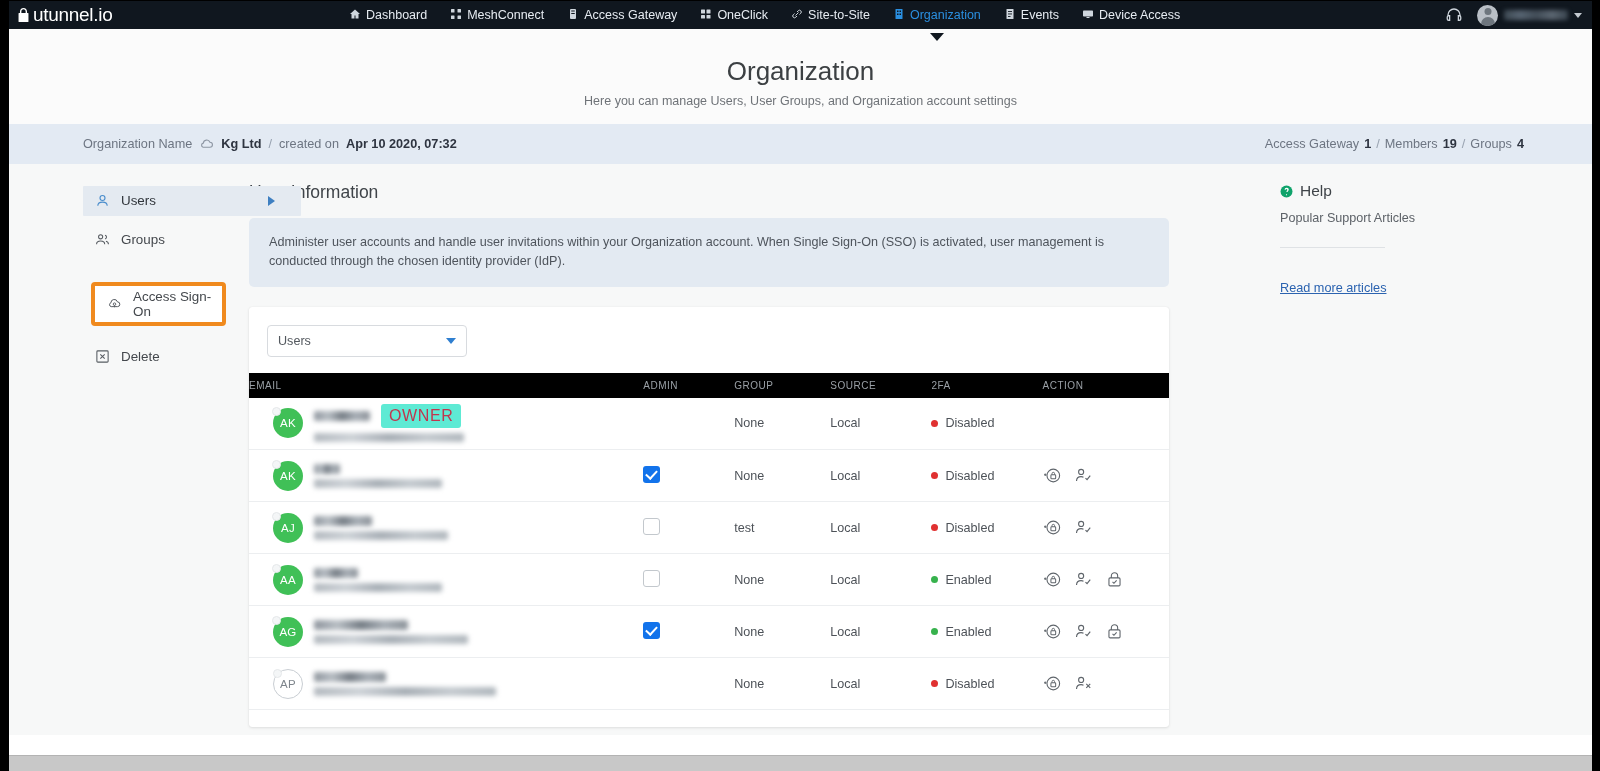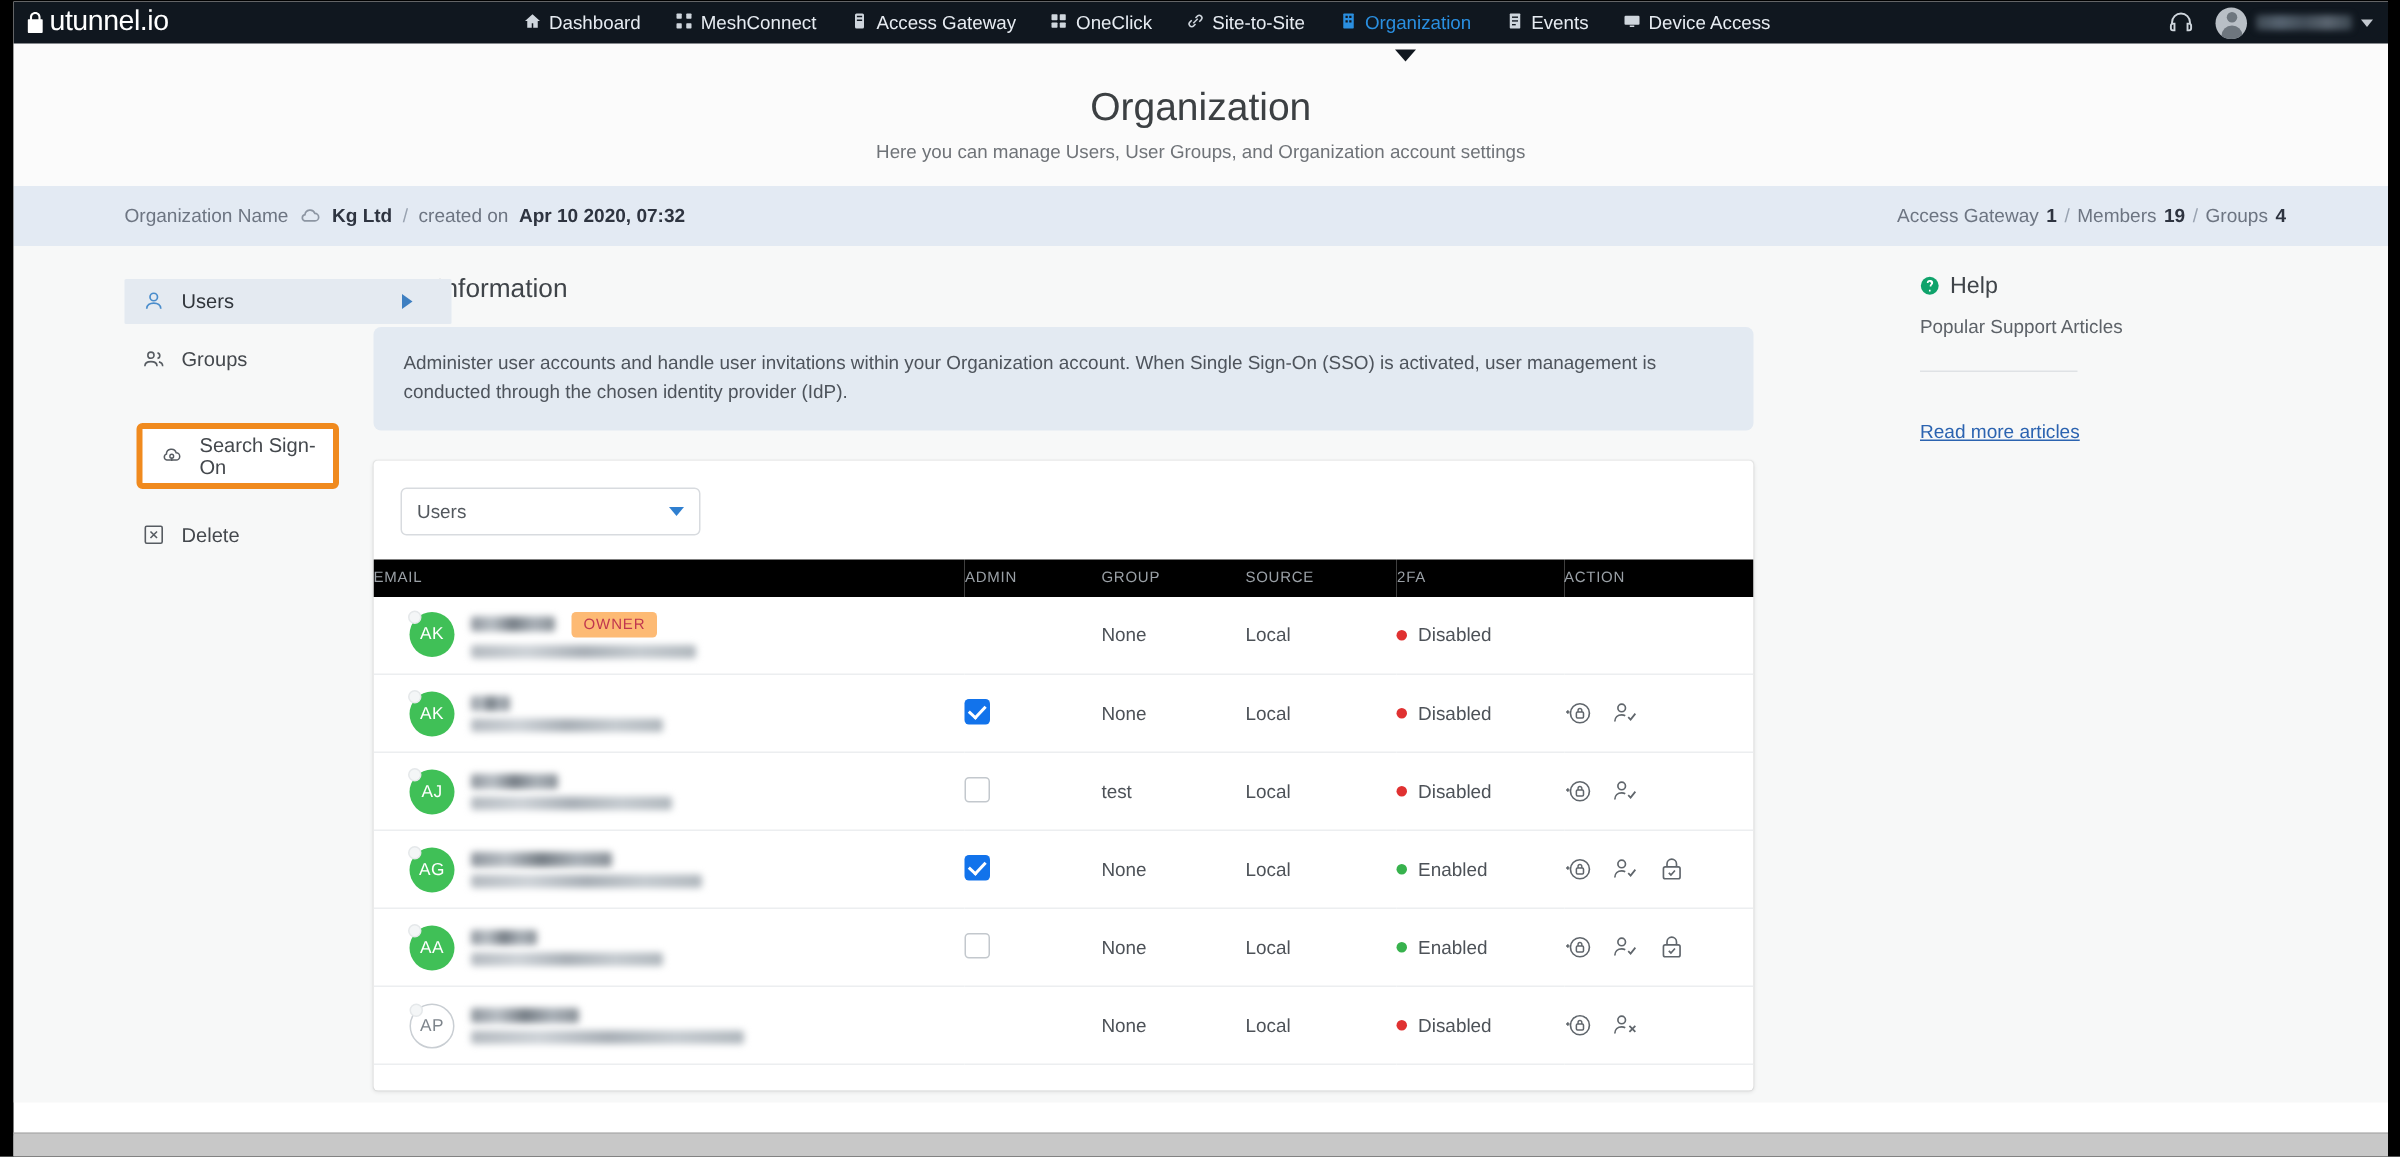--- a/index.html
+++ b/index.html
@@ -308,23 +308,23 @@
     height: 10px; border-radius:2px;
     background: linear-gradient(90deg,#8d949c,#b8bec4,#757d85,#a9b0b7,#8a9198);
     filter: blur(2.4px);
   }
   .blur-mail {
     height: 9px; border-radius:2px;
     background: linear-gradient(90deg,#b3b9bf,#cdd2d7,#a7aeb5,#c4cacf,#b0b7bd);
     filter: blur(2.4px);
   }
   .badge-owner {
-    background: #fdba74;
+    background: #5eead4;
     color: #c0374f;
-    font-size: 10px;
+    font-size: 16px;
     letter-spacing: .6px;
     padding: 3px 8px;
     border-radius: 3px;
   }
   .cb {
     width: 17px; height: 17px;
     border-radius: 3px;
     display:inline-block;
     cursor:pointer;
     position: relative;
@@ -558,21 +558,21 @@
             </svg></span>
         <span>Delete</span>
       </div>
 
       <div class="side-highlight">
         <span class="side-ico"><svg viewBox="0 0 24 24" width="15" height="15">
               <path fill="none" stroke="#575c62" stroke-width="1.6" d="M6.7 17h10a3.8 3.8 0 000-7.6A5.3 5.3 0 006.3 10.8 3.2 3.2 0 006.7 17z"></path>
               <circle cx="12" cy="13" r="2" fill="none" stroke="#575c62" stroke-width="1.5"></circle>
               <path d="M12 15v3" stroke="#575c62" stroke-width="1.5"></path>
             </svg></span>
-        <span>Search Sign-On</span>
+        <span>Access Sign-On</span>
       </div>
     </div>
 
     <div class="main">
       <div class="main-inner">
         <div class="main-title">User Information</div>
         <div class="notice">Administer user accounts and handle user invitations within your Organization account. When Single Sign-On (SSO) is activated, user management is conducted through the chosen identity provider (IdP).</div>
 
         <div class="card">
           <div class="card-controls">
@@ -688,72 +688,72 @@
                           <circle cx="9" cy="7.5" r="3.2" fill="none" stroke="#60666c" stroke-width="1.4"></circle>
                           <path d="M3.2 19c0-3.6 2.6-5.6 5.8-5.6 1.1 0 2.1.2 3 .7" fill="none" stroke="#60666c" stroke-width="1.4"></path>
                           <path d="M14.5 15.3l2 2 4-5" fill="none" stroke="#60666c" stroke-width="1.5"></path>
                         </svg></span>
                     </div>
                   </td>
                 </tr>
                 <tr>
                   <td>
                     <div class="user-cell">
+                      <div class="avatar"><span class="dot"></span>AA</div>
+                      <div class="ident">
+                        <div class="name-row">
+                          <div class="blur-name" style="width:44px"></div>
+                        </div>
+                        <div class="blur-mail" style="width:128px"></div>
+                      </div>
+                    </div>
+                  </td>
+                  <td><span class="cb off"></span></td>
+                  <td>None</td>
+                  <td>Local</td>
+                  <td>
+                    <span class="status">
+                      <span class="sdot green"></span>
+                      <span>Enabled</span>
+                    </span>
+                  </td>
+                  <td>
+                    <div class="actions">
+                      <span class="act-ico"><svg viewBox="0 0 24 24" width="19" height="19">
+                          <circle cx="13" cy="12" r="8" fill="none" stroke="#60666c" stroke-width="1.4"></circle>
+                          <rect x="10" y="11" width="6" height="5" rx="1" fill="none" stroke="#60666c" stroke-width="1.3"></rect>
+                          <path d="M11.4 11V9.6a1.6 1.6 0 013.2 0V11" fill="none" stroke="#60666c" stroke-width="1.2"></path>
+                          <path d="M2.8 9.5v3M1.3 11h3" stroke="#60666c" stroke-width="1.3"></path>
+                        </svg></span>
+                      <span class="act-ico"><svg viewBox="0 0 24 24" width="19" height="19">
+                          <circle cx="9" cy="7.5" r="3.2" fill="none" stroke="#60666c" stroke-width="1.4"></circle>
+                          <path d="M3.2 19c0-3.6 2.6-5.6 5.8-5.6 1.1 0 2.1.2 3 .7" fill="none" stroke="#60666c" stroke-width="1.4"></path>
+                          <path d="M14.5 15.3l2 2 4-5" fill="none" stroke="#60666c" stroke-width="1.5"></path>
+                        </svg></span>
+                      <span class="act-ico"><svg viewBox="0 0 24 24" width="19" height="19">
+                          <rect x="5" y="10" width="14" height="10" rx="1.5" fill="none" stroke="#60666c" stroke-width="1.4"></rect>
+                          <path d="M8 10V7.5a4 4 0 018 0V10" fill="none" stroke="#60666c" stroke-width="1.4"></path>
+                          <path d="M9.5 15l1.8 1.8 3.4-3.8" fill="none" stroke="#60666c" stroke-width="1.4"></path>
+                        </svg></span>
+                    </div>
+                  </td>
+                </tr>
+                <tr>
+                  <td>
+                    <div class="user-cell">
                       <div class="avatar"><span class="dot"></span>AG</div>
                       <div class="ident">
                         <div class="name-row">
                           <div class="blur-name" style="width:94px"></div>
                         </div>
                         <div class="blur-mail" style="width:154px"></div>
                       </div>
                     </div>
                   </td>
                   <td><span class="cb on"></span></td>
-                  <td>None</td>
-                  <td>Local</td>
-                  <td>
-                    <span class="status">
-                      <span class="sdot green"></span>
-                      <span>Enabled</span>
-                    </span>
-                  </td>
-                  <td>
-                    <div class="actions">
-                      <span class="act-ico"><svg viewBox="0 0 24 24" width="19" height="19">
-                          <circle cx="13" cy="12" r="8" fill="none" stroke="#60666c" stroke-width="1.4"></circle>
-                          <rect x="10" y="11" width="6" height="5" rx="1" fill="none" stroke="#60666c" stroke-width="1.3"></rect>
-                          <path d="M11.4 11V9.6a1.6 1.6 0 013.2 0V11" fill="none" stroke="#60666c" stroke-width="1.2"></path>
-                          <path d="M2.8 9.5v3M1.3 11h3" stroke="#60666c" stroke-width="1.3"></path>
-                        </svg></span>
-                      <span class="act-ico"><svg viewBox="0 0 24 24" width="19" height="19">
-                          <circle cx="9" cy="7.5" r="3.2" fill="none" stroke="#60666c" stroke-width="1.4"></circle>
-                          <path d="M3.2 19c0-3.6 2.6-5.6 5.8-5.6 1.1 0 2.1.2 3 .7" fill="none" stroke="#60666c" stroke-width="1.4"></path>
-                          <path d="M14.5 15.3l2 2 4-5" fill="none" stroke="#60666c" stroke-width="1.5"></path>
-                        </svg></span>
-                      <span class="act-ico"><svg viewBox="0 0 24 24" width="19" height="19">
-                          <rect x="5" y="10" width="14" height="10" rx="1.5" fill="none" stroke="#60666c" stroke-width="1.4"></rect>
-                          <path d="M8 10V7.5a4 4 0 018 0V10" fill="none" stroke="#60666c" stroke-width="1.4"></path>
-                          <path d="M9.5 15l1.8 1.8 3.4-3.8" fill="none" stroke="#60666c" stroke-width="1.4"></path>
-                        </svg></span>
-                    </div>
-                  </td>
-                </tr>
-                <tr>
-                  <td>
-                    <div class="user-cell">
-                      <div class="avatar"><span class="dot"></span>AA</div>
-                      <div class="ident">
-                        <div class="name-row">
-                          <div class="blur-name" style="width:44px"></div>
-                        </div>
-                        <div class="blur-mail" style="width:128px"></div>
-                      </div>
-                    </div>
-                  </td>
-                  <td><span class="cb off"></span></td>
                   <td>None</td>
                   <td>Local</td>
                   <td>
                     <span class="status">
                       <span class="sdot green"></span>
                       <span>Enabled</span>
                     </span>
                   </td>
                   <td>
                     <div class="actions">

